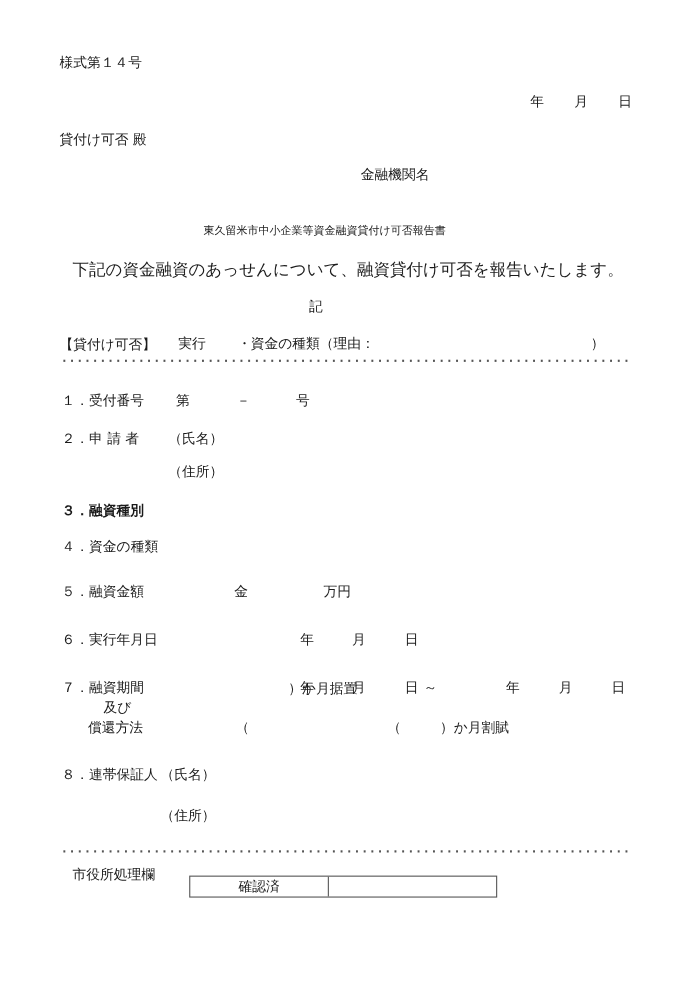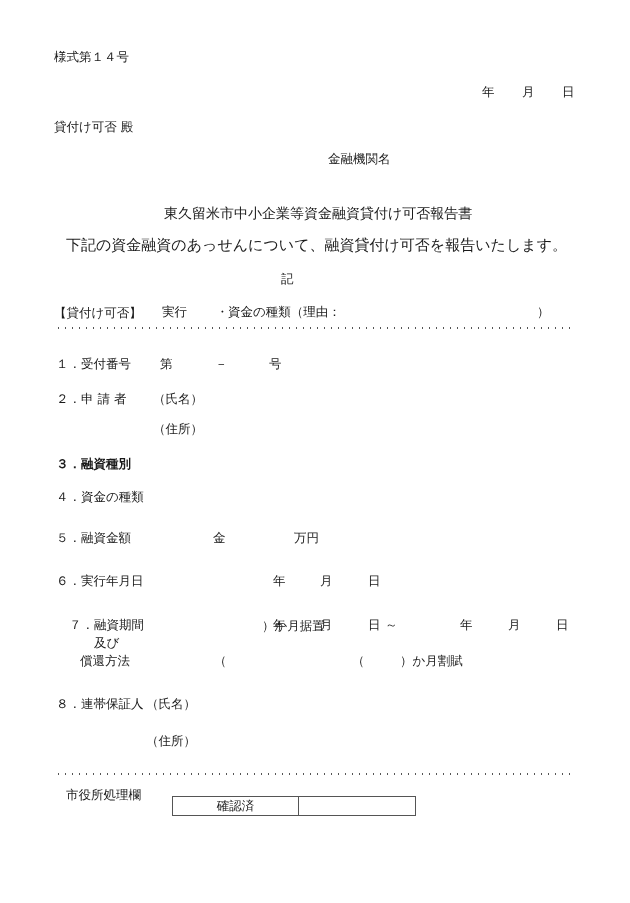--- a/index.html
+++ b/index.html
@@ -23,21 +23,21 @@
       width: 518px;
       height: 2px;
       background-image: radial-gradient(circle, #555 0.8px, transparent 1.1px);
       background-size: 7px 2px;
       background-repeat: repeat-x;
     }
     .confirm-table {
       position: absolute;
       left: 172px;
       top: 796px;
-      width: 244px;
+      width: 280px;
       height: 20px;
       border: 1px solid #555;
       box-sizing: border-box;
       display: flex;
     }
     .confirm-table .cell-label {
       width: 125px;
       border-right: 1px solid #555;
       display: flex;
       align-items: center;
@@ -51,21 +51,21 @@
 </head>
 <body>
 
 <div class="abs" style="left:54px;top:51px;">様式第１４号</div>
 <div class="abs" style="left:482px;top:86px;">年</div>
 <div class="abs" style="left:522px;top:86px;">月</div>
 <div class="abs" style="left:562px;top:86px;">日</div>
 <div class="abs" style="left:54px;top:121px;">貸付け可否 殿</div>
 <div class="abs" style="left:328px;top:153px;">金融機関名</div>
 
-<div class="abs" style="left:164px;top:206px;font-size:14px;">東久留米市中小企業等資金融資貸付け可否報告書</div>
+<div class="abs" style="left:185px;top:206px;font-size:10px;">東久留米市中小企業等資金融資貸付け可否報告書</div>
 <div class="abs" style="left:66px;top:238px;font-size:15px;">下記の資金融資のあっせんについて、融資貸付け可否を報告いたします。</div>
 <div class="abs" style="left:281px;top:273px;">記</div>
 
 <div class="abs" style="left:54px;top:290px;margin-top:17px;">【貸付け可否】</div>
 <div class="abs" style="left:162px;top:306px;">実行</div>
 <div class="abs" style="left:216px;top:306px;">・</div>
 <div class="abs" style="left:228px;top:306px;">資金の種類（理由：</div>
 <div class="abs" style="left:537px;top:306px;">）</div>
 
 <div class="dotline" style="top:327px;"></div>
@@ -85,21 +85,21 @@
 
 <div class="abs" style="left:56px;top:532px;">５．融資金額</div>
 <div class="abs" style="left:213px;top:532px;">金</div>
 <div class="abs" style="left:294px;top:532px;">万円</div>
 
 <div class="abs" style="left:56px;top:575px;">６．実行年月日</div>
 <div class="abs" style="left:273px;top:575px;">年</div>
 <div class="abs" style="left:320px;top:575px;">月</div>
 <div class="abs" style="left:368px;top:575px;">日</div>
 
-<div class="abs" style="left:69px;top:619px;">７．融資期間</div>
+<div class="abs" style="left:56px;top:619px;">７．融資期間</div>
 <div class="abs" style="left:273px;top:619px;">年</div>
 <div class="abs" style="left:320px;top:619px;">月</div>
 <div class="abs" style="left:368px;top:619px;">日</div>
 <div class="abs" style="left:385px;top:619px;">～</div>
 <div class="abs" style="left:460px;top:619px;">年</div>
 <div class="abs" style="left:508px;top:619px;">月</div>
 <div class="abs" style="left:556px;top:619px;">日</div>
 <div class="abs" style="left:94px;top:637px;">及び</div>
 <div class="abs" style="left:80px;top:655px;">償還方法</div>
 <div class="abs" style="left:214px;top:655px;">（</div>

